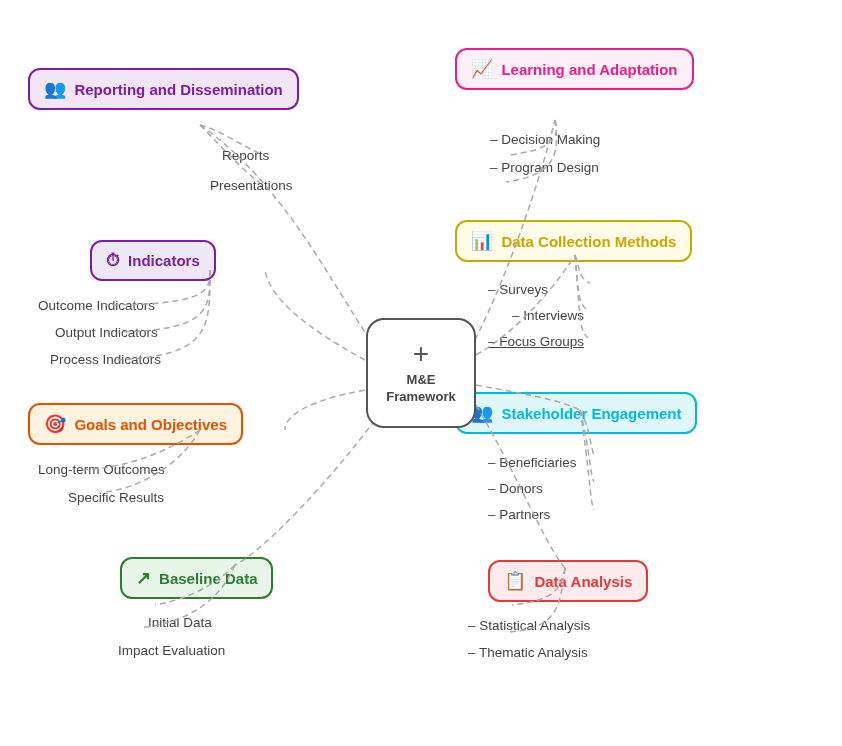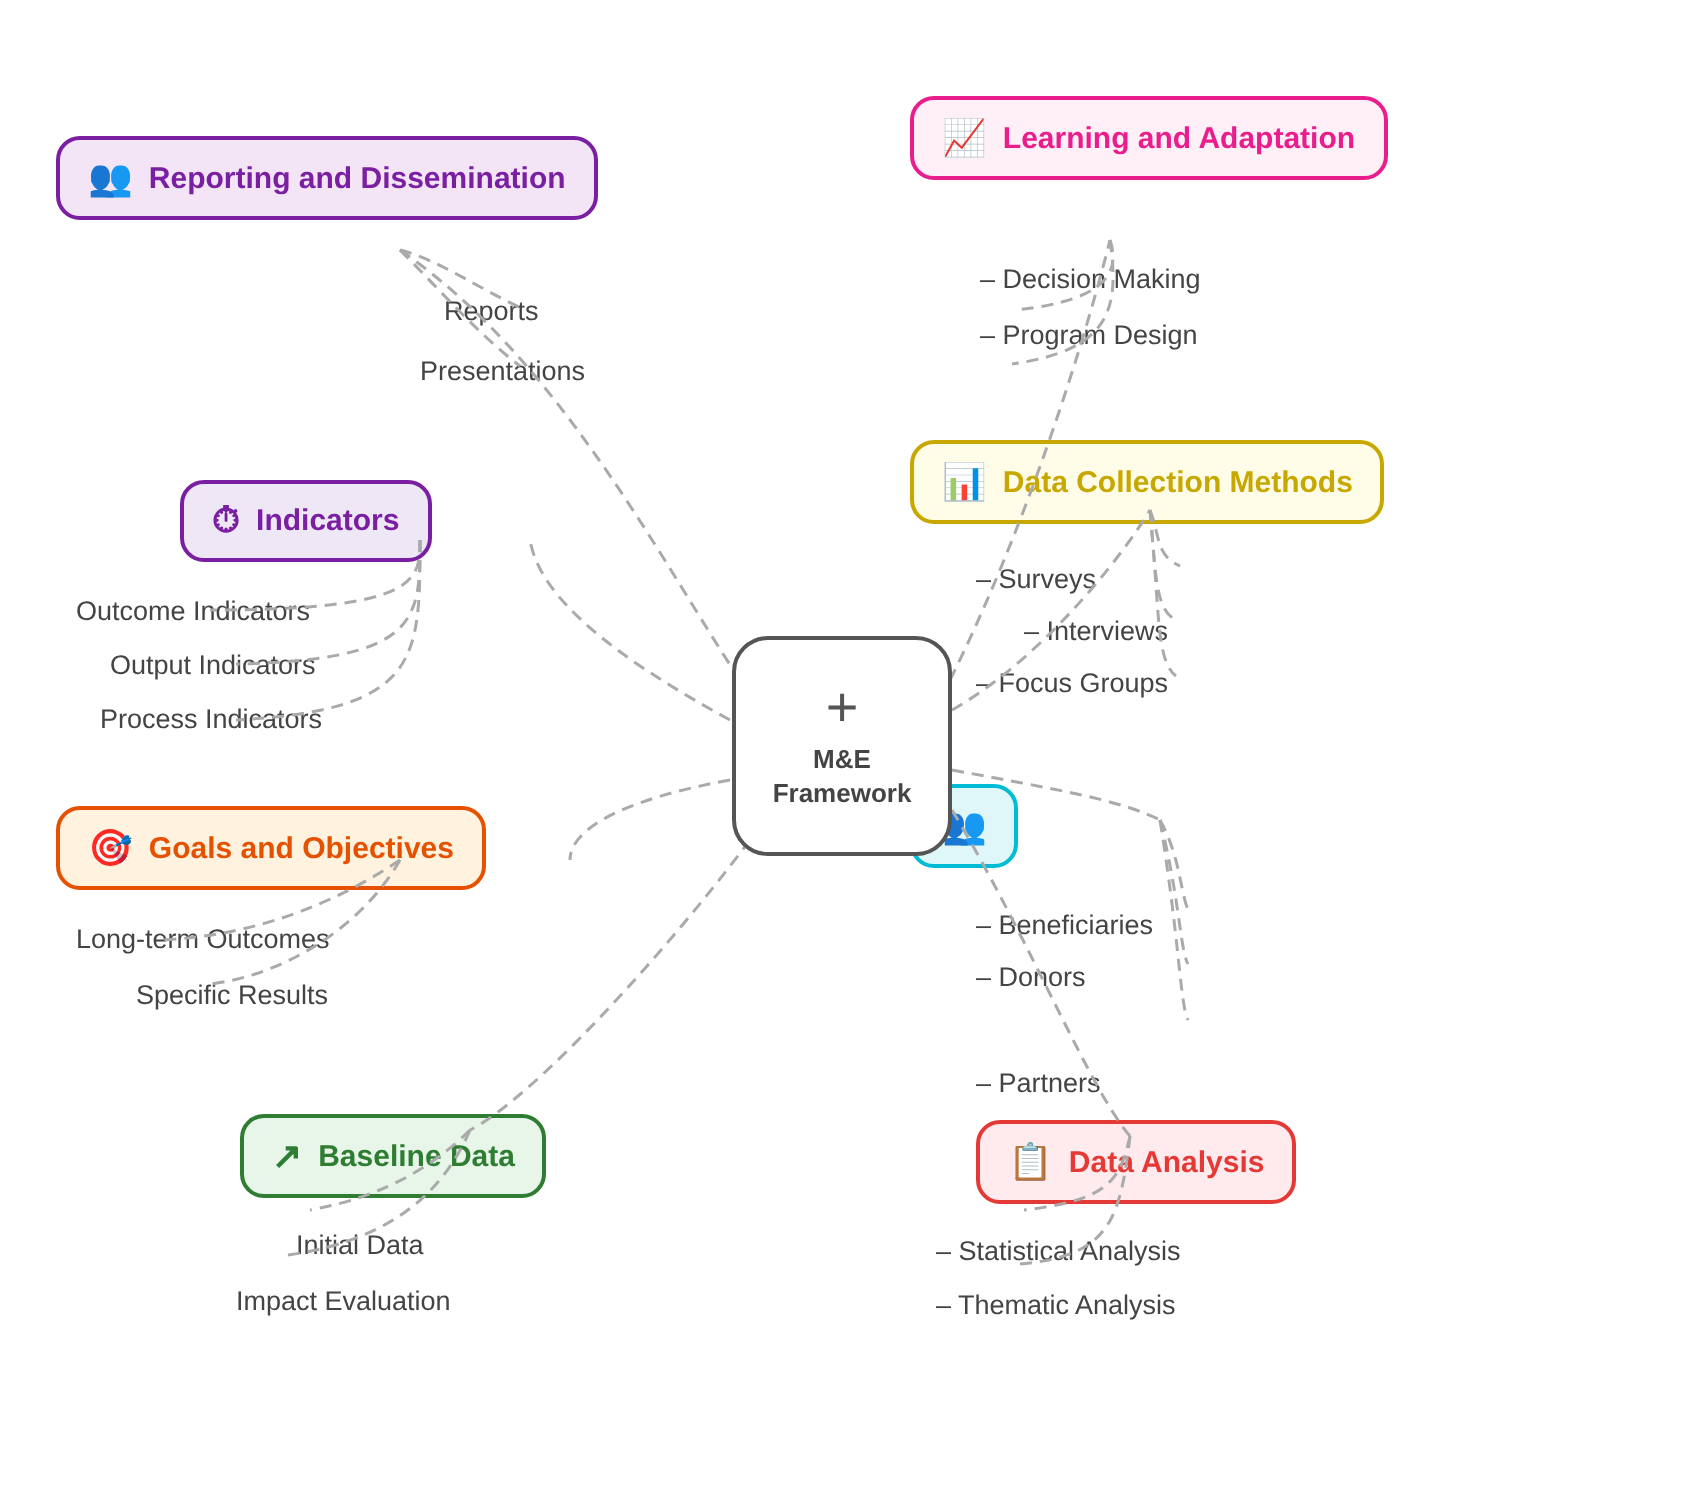--- a/index.html
+++ b/index.html
@@ -199,28 +199,29 @@
   </div>
   <div class="sub-item" style="left:490px; top:132px;">– Decision Making</div>
   <div class="sub-item" style="left:490px; top:160px;">– Program Design</div>
 
   <div class="branch-box datacollection" style="left:455px; top:220px;">
     <span class="box-icon">📊</span>
     <span>Data Collection Methods</span>
   </div>
   <div class="sub-item" style="left:488px; top:282px;">– Surveys</div>
   <div class="sub-item" style="left:488px; top:308px;margin-left:24px;">– Interviews</div>
-  <div class="sub-item" style="left:488px; top:334px;">– Focus Groups</div>
+  <div class="sub-item" style="left:488px; top:334px;text-decoration:underline;">– Focus Groups</div>
 
   <div class="branch-box stakeholder" style="left:455px; top:392px;">
     <span class="box-icon">👥</span>
+    <span>Stakeholder Engagement</span>
   </div>
   <div class="sub-item" style="left:488px; top:455px;">– Beneficiaries</div>
   <div class="sub-item" style="left:488px; top:481px;">– Donors</div>
-  <div class="sub-item" style="left:488px; top:507px;margin-top:27px;">– Partners</div>
+  <div class="sub-item" style="left:488px; top:507px;">– Partners</div>
 
   <div class="branch-box dataanalysis" style="left:488px; top:560px;">
     <span class="box-icon">📋</span>
     <span>Data Analysis</span>
   </div>
   <div class="sub-item" style="left:468px; top:618px;">– Statistical Analysis</div>
   <div class="sub-item" style="left:468px; top:645px;">– Thematic Analysis</div>
 
 </div>
 

